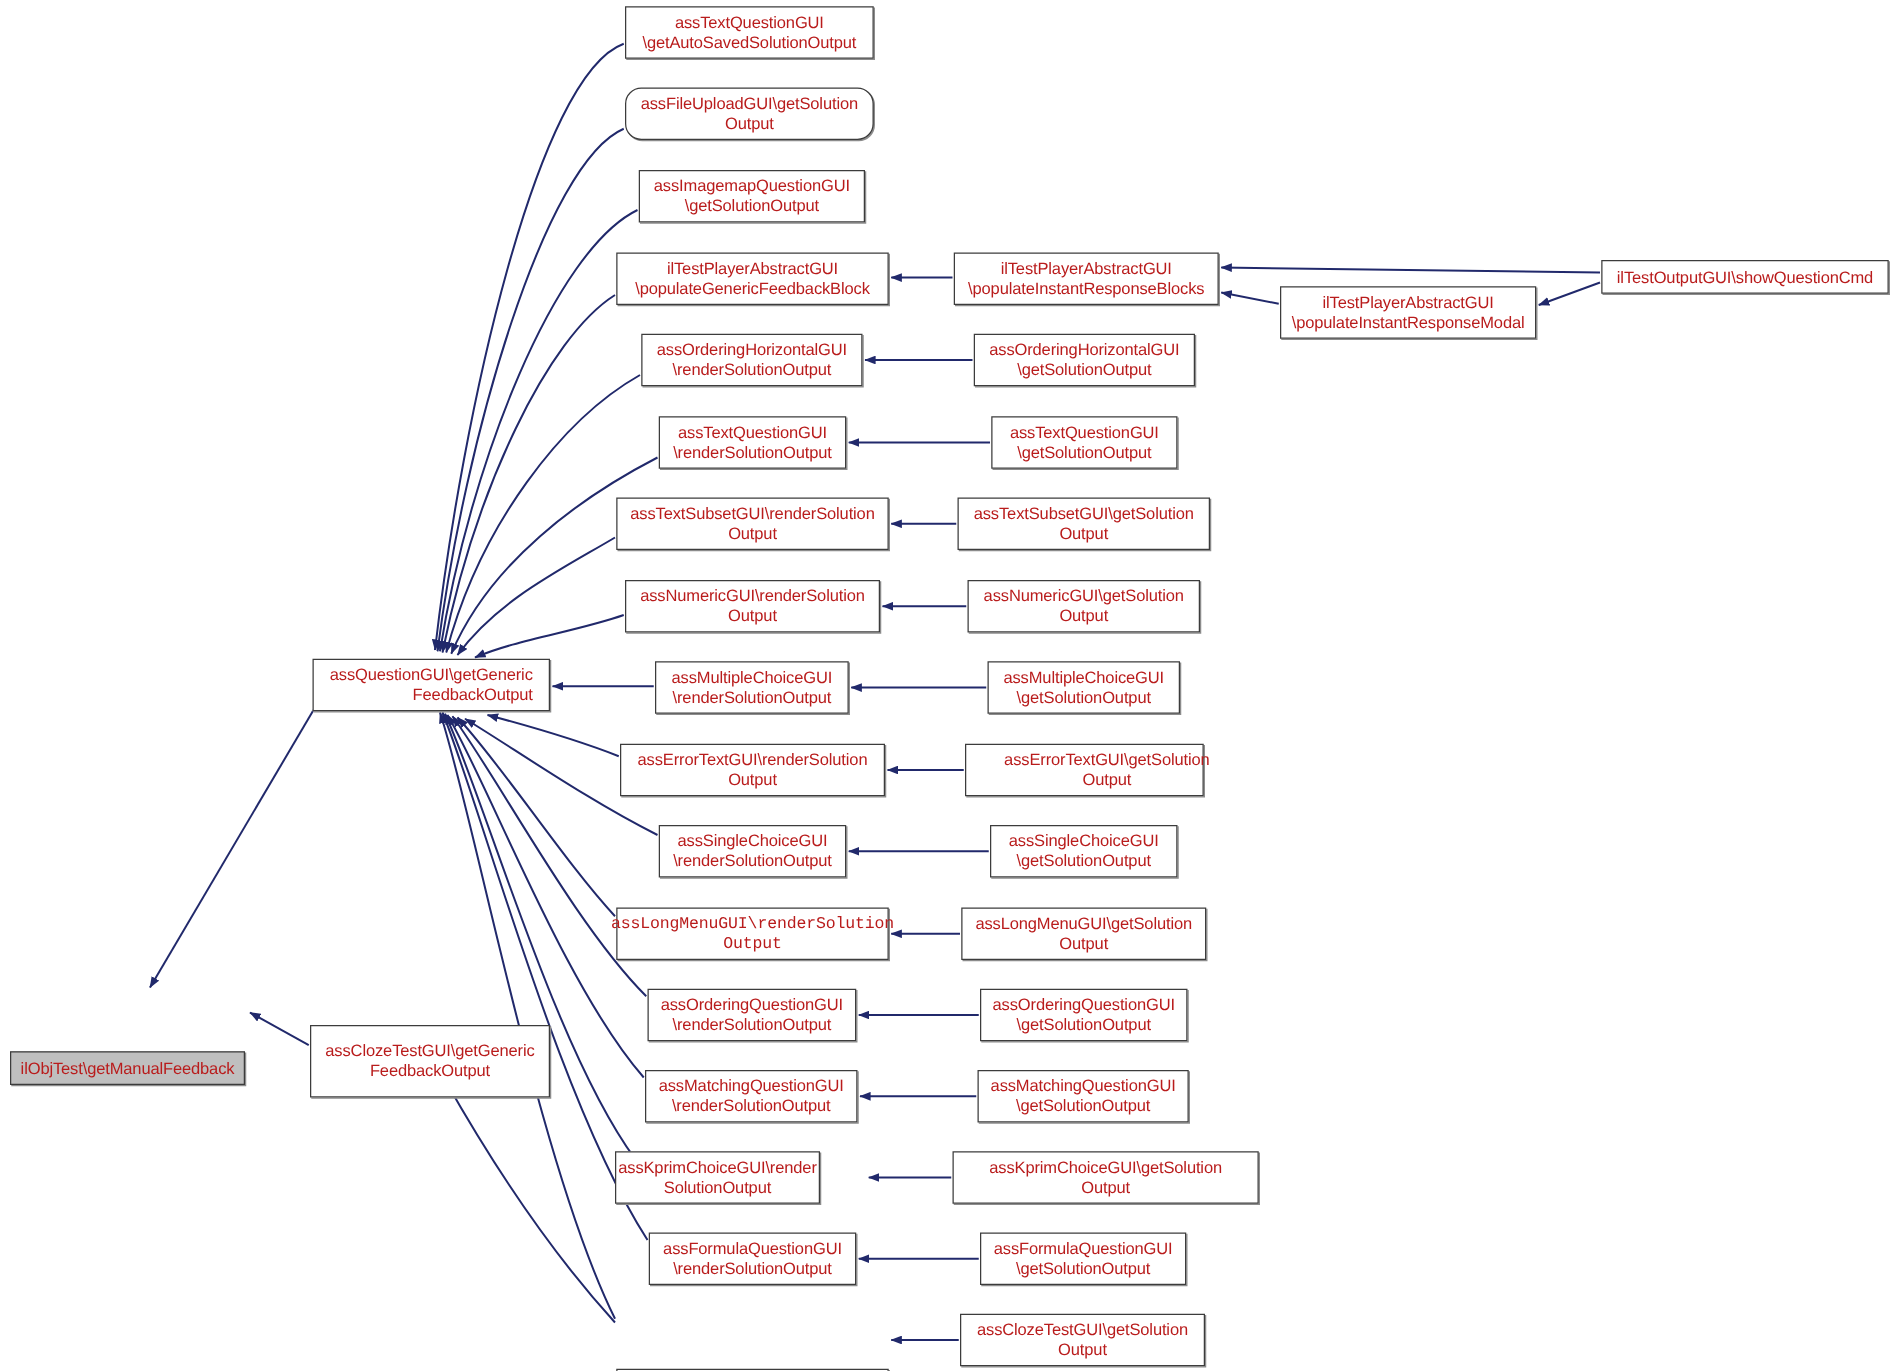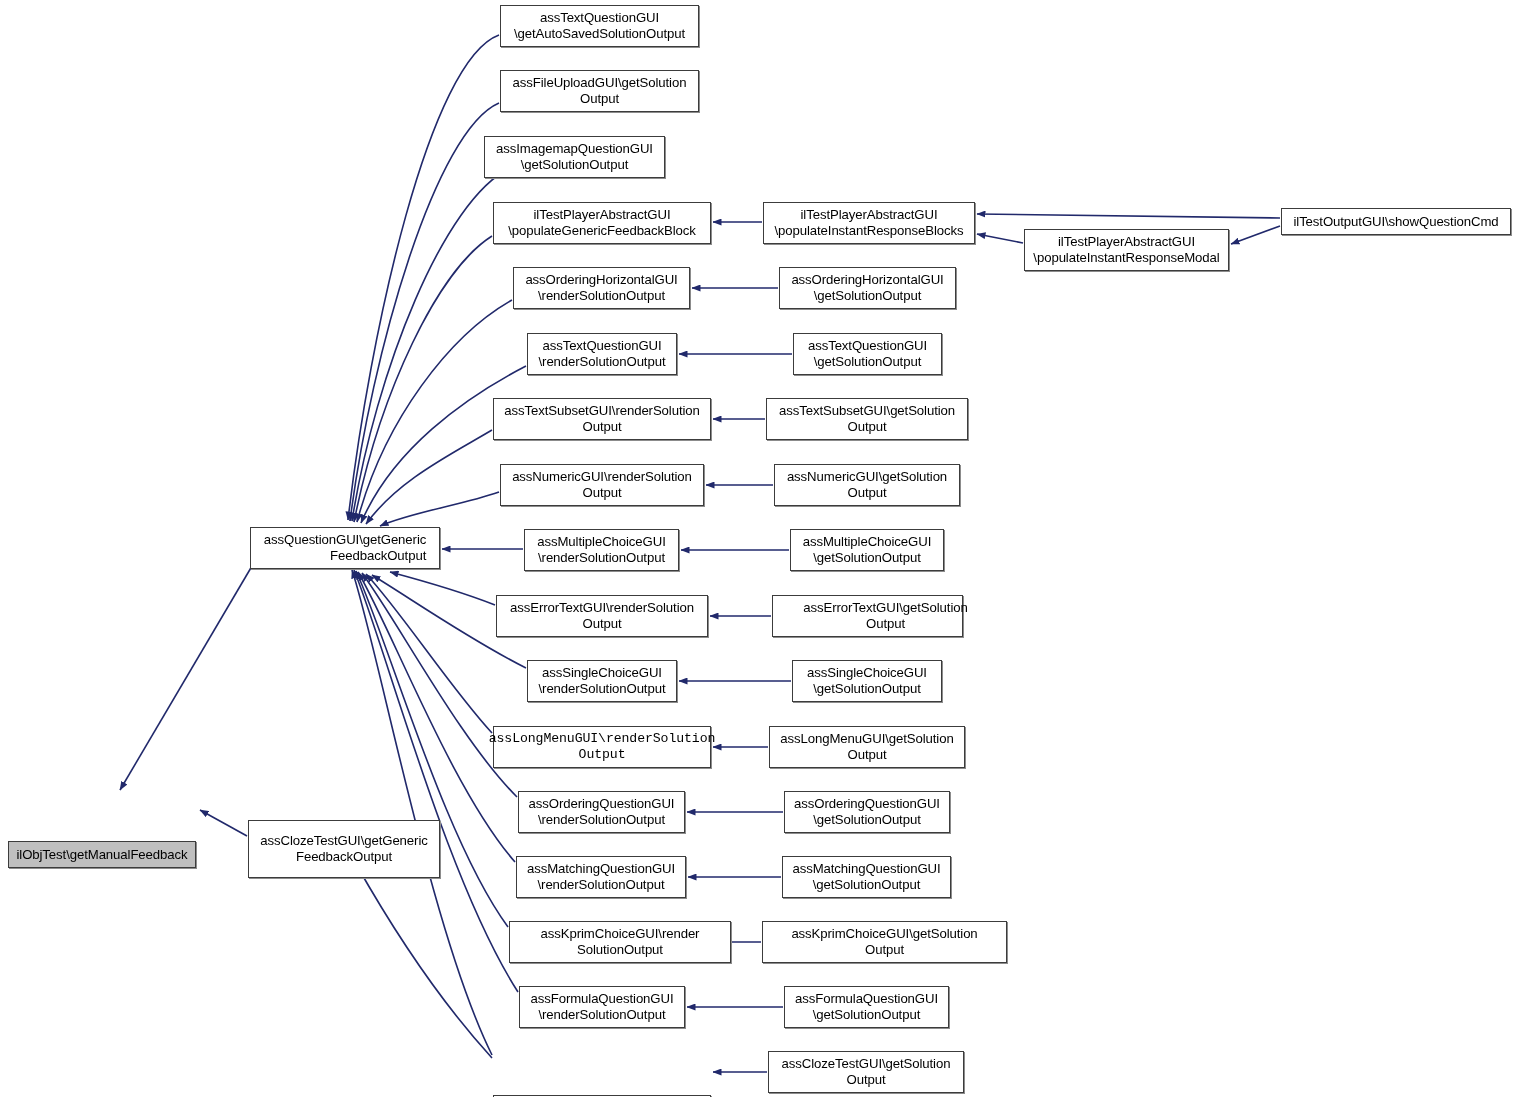--- a/index.html
+++ b/index.html
@@ -21,21 +21,21 @@
     top: 0;
     width: 1517px;
     height: 1097px;
     pointer-events: none;
   }
   .node {
     position: absolute;
     box-sizing: border-box;
     border: 1px solid #3c3c3c;
     background: #ffffff;
-    color: #000000;
+    color: #b91c1c;
     font-size: 13.2px;
     line-height: 16px;
     text-align: center;
     display: flex;
     align-items: center;
     justify-content: center;
     padding: 1px 3px;
     white-space: pre-line;
     letter-spacing: -0.1px;
     box-shadow: 1px 1px 0 0 #8c8c8c;
@@ -102,23 +102,23 @@
   </svg>
 
   <div id="node-layer">
       <div class="node highlight single" style="left: 8px; top: 797px; width: 188px; height: 27px;">ilObjTest\getManualFeedback</div>
       <div class="node" style="left: 250px; top: 527px; width: 190px; height: 42px; text-align: right;">assQuestionGUI\getGeneric
 FeedbackOutput</div>
       <div class="node" style="left: 248px; top: 820px; width: 192px; height: 58px;">assClozeTestGUI\getGeneric
 FeedbackOutput</div>
       <div class="node" style="left: 500px; top: 5px; width: 199px; height: 42px;">assTextQuestionGUI
 \getAutoSavedSolutionOutput</div>
-      <div class="node" style="left: 500px; top: 70px; width: 199px; height: 42px;">assFileUploadGUI\getSolution
+      <div class="node" style="left: 500px; top: 70px; width: 199px; height: 42px; border-radius: 13px;">assFileUploadGUI\getSolution
 Output</div>
-      <div class="node" style="left: 484px; top: 136px; width: 181px; height: 42px;">assImagemapQuestionGUI
+      <div class="node" style="left: 511px; top: 136px; width: 181px; height: 42px;">assImagemapQuestionGUI
 \getSolutionOutput</div>
       <div class="node" style="left: 493px; top: 202px; width: 218px; height: 42px;">ilTestPlayerAbstractGUI
 \populateGenericFeedbackBlock</div>
       <div class="node" style="left: 513px; top: 267px; width: 177px; height: 42px;">assOrderingHorizontalGUI
 \renderSolutionOutput</div>
       <div class="node" style="left: 527px; top: 333px; width: 150px; height: 42px;">assTextQuestionGUI
 \renderSolutionOutput</div>
       <div class="node" style="left: 493px; top: 398px; width: 218px; height: 42px;">assTextSubsetGUI\renderSolution
 Output</div>
       <div class="node" style="left: 500px; top: 464px; width: 204px; height: 42px;">assNumericGUI\renderSolution
@@ -128,21 +128,21 @@
       <div class="node" style="left: 496px; top: 595px; width: 212px; height: 42px;">assErrorTextGUI\renderSolution
 Output</div>
       <div class="node" style="left: 527px; top: 660px; width: 150px; height: 42px;">assSingleChoiceGUI
 \renderSolutionOutput</div>
       <div class="node" style="left: 493px; top: 726px; width: 218px; height: 42px; font-family: Liberation Mono, monospace;">assLongMenuGUI\renderSolution
 Output</div>
       <div class="node" style="left: 518px; top: 791px; width: 167px; height: 42px;">assOrderingQuestionGUI
 \renderSolutionOutput</div>
       <div class="node" style="left: 516px; top: 856px; width: 170px; height: 42px;">assMatchingQuestionGUI
 \renderSolutionOutput</div>
-      <div class="node" style="left: 509px; top: 921px; width: 222px; height: 42px;">assKprimChoiceGUI\render
+      <div class="node" style="left: 492px; top: 921px; width: 164px; height: 42px;">assKprimChoiceGUI\render
 SolutionOutput</div>
       <div class="node" style="left: 519px; top: 986px; width: 166px; height: 42px;">assFormulaQuestionGUI
 \renderSolutionOutput</div>
       <div class="node" style="left: 493px; top: 1051px; width: 218px; height: 42px; margin-top: 44px;">assClozeTestGUI\renderSolution
 Output</div>
       <div class="node" style="left: 763px; top: 202px; width: 212px; height: 42px;">ilTestPlayerAbstractGUI
 \populateInstantResponseBlocks</div>
       <div class="node" style="left: 779px; top: 267px; width: 177px; height: 42px;">assOrderingHorizontalGUI
 \getSolutionOutput</div>
       <div class="node" style="left: 793px; top: 333px; width: 149px; height: 42px;">assTextQuestionGUI

